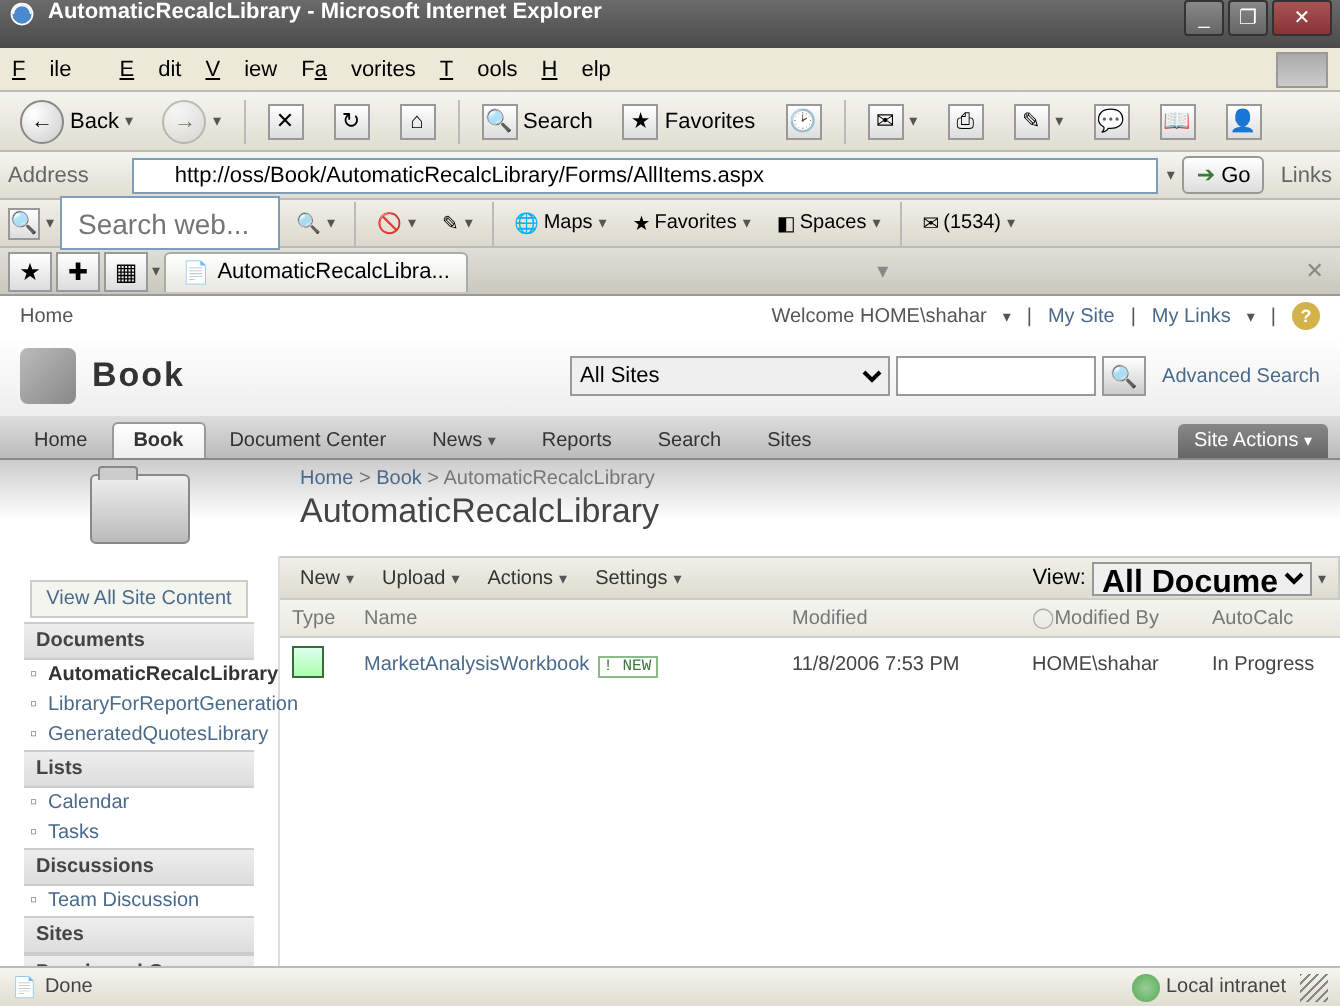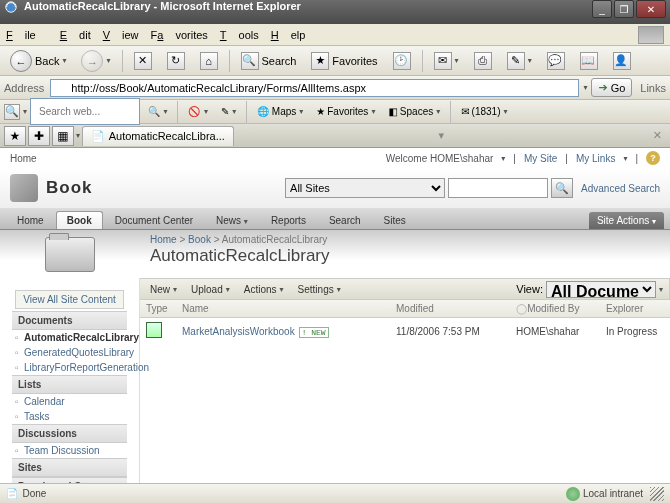--- a/index.html
+++ b/index.html
@@ -23,27 +23,27 @@
 .toolbar { background: linear-gradient(#f5f5f0,#e0ddd0); height: 30px; display: flex; align-items: center; padding: 0 4px; border-bottom: 1px solid #bbb; gap: 3px; }
 .tbtn { display: flex; align-items: center; gap: 3px; padding: 2px 5px; border-radius: 3px; cursor: pointer; border: 1px solid transparent; }
 .circ { width: 22px; height: 22px; border-radius: 50%; border: 1px solid #888; background: radial-gradient(circle at 30% 30%, #fff, #ccc); display: flex; align-items: center; justify-content: center; font-size: 11px; }
 .sq { width: 18px; height: 18px; border: 1px solid #999; background: linear-gradient(#fff,#ddd); display: flex; align-items: center; justify-content: center; }
 .sep-v { width: 1px; height: 22px; background: #bbb; margin: 0 2px; }
 .dd-arrow { font-size: 8px; color: #555; }
 
 
 .addrbar { background: linear-gradient(#f5f5f0,#e0ddd0); height: 24px; display: flex; align-items: center; padding: 0 4px; border-bottom: 1px solid #bbb; gap: 4px; }
 .addrbar .label { color: #666; margin-right: 2px; }
-.addrbar input.url { flex: 1; height: 18px; border: 1px solid #7f9db9; padding: 0 4px 0 20px; font-size: 11px; background: #fff; }
+.addrbar input.url { flex: 1; height: 18px; border: 1px solid #7f9db9; padding: 0 4px 0 20px; font-size: 11px; background: #fff; margin-left: 16px; }
 .gobtn { display: flex; align-items: center; gap: 3px; padding: 2px 6px; border: 1px solid #999; border-radius: 3px; background: linear-gradient(#fff,#ddd); cursor: pointer; }
 .links { color: #666; margin-left: 4px; }
 
 
 .searchwebbar { background: linear-gradient(#f0f0e8,#dcd8cc); height: 24px; display: flex; align-items: center; padding: 0 4px; border-bottom: 1px solid #bbb; gap: 3px; }
-.searchwebbar input { width: 110px; height: 27px; border: 1px solid #7f9db9; padding: 0 8px; font-size: 10px; color: #888; }
+.searchwebbar input { width: 110px; height: 27px; border: 1px solid #7f9db9; padding: 0 8px; font-size: 14px; color: #888; }
 .swbtn { display: flex; align-items: center; gap: 2px; padding: 1px 5px; cursor: pointer; font-size: 10px; }
 .swbtn .dd-arrow { margin-left: 1px; }
 
 
 .tabbar { background: linear-gradient(#e0e0d8,#c8c8bc); height: 24px; display: flex; align-items: center; padding: 0 4px; border-bottom: 1px solid #999; gap: 2px; }
 .favstar { width: 22px; height: 20px; border: 1px solid #999; background: linear-gradient(#fff,#ddd); display: flex; align-items: center; justify-content: center; font-size: 12px; cursor: pointer; }
 .tab { display: flex; align-items: center; gap: 4px; padding: 3px 8px; background: linear-gradient(#fff,#e8e8e0); border: 1px solid #aaa; border-bottom: none; border-radius: 3px 3px 0 0; cursor: pointer; min-width: 150px; }
 .tabbar .close-tab { margin-left: auto; color: #888; cursor: pointer; margin-right: 4px; }
 
 
@@ -229,21 +229,21 @@
       <span class="dd-arrow">▾</span>
     </div>
   <div class="swbtn">
       <span>◧</span>
       <span>Spaces</span>
       <span class="dd-arrow">▾</span>
     </div>
   <div class="sep-v"></div>
   <div class="swbtn">
       <span>✉</span>
-      <span>(1831)</span>
+      <span>(1534)</span>
       <span class="dd-arrow">▾</span>
     </div>
 </div>
 
 <div class="tabbar">
   <div class="favstar">★</div>
   <div class="favstar">✚</div>
   <div class="favstar">▦</div>
   <span class="dd-arrow">▾</span>
   <div class="tab">
@@ -302,22 +302,22 @@
       </div>
       <div class="page-title">AutomaticRecalcLibrary</div>
     </div>
   </div>
 
   <div class="body-row">
     <div class="leftnav">
       <div class="box">View All Site Content</div>
       <div class="hdr">Documents</div>
       <div class="item active">AutomaticRecalcLibrary</div>
+      <div class="item">LibraryForReportGeneration</div>
       <div class="item">GeneratedQuotesLibrary</div>
-      <div class="item">LibraryForReportGeneration</div>
       <div class="hdr">Lists</div>
       <div class="item">Calendar</div>
       <div class="item">Tasks</div>
       <div class="hdr">Discussions</div>
       <div class="item">Team Discussion</div>
       <div class="hdr">Sites</div>
       <div class="hdr">People and Groups</div>
     </div>
     <div class="main">
       <div class="libtoolbar">
@@ -343,21 +343,21 @@
           <span class="dd-arrow">▾</span>
         </div>
       </div>
       <table class="doctable">
         <thead>
             <tr>
           <th style="width:36px">Type</th>
           <th>Name</th>
           <th style="width:120px">Modified</th>
           <th style="width:90px"><span class="modby-icon">◯</span><span>Modified By</span></th>
-          <th style="width:70px">Explorer</th>
+          <th style="width:70px">AutoCalc</th>
         </tr>
           </thead>
         <tbody>
           <tr>
             <td><span class="fileicon"></span></td>
             <td><a class="fname">MarketAnalysisWorkbook</a><span class="new-badge">! NEW</span></td>
             <td>11/8/2006 7:53 PM</td>
             <td>HOME\shahar</td>
             <td>In Progress</td>
           </tr>

